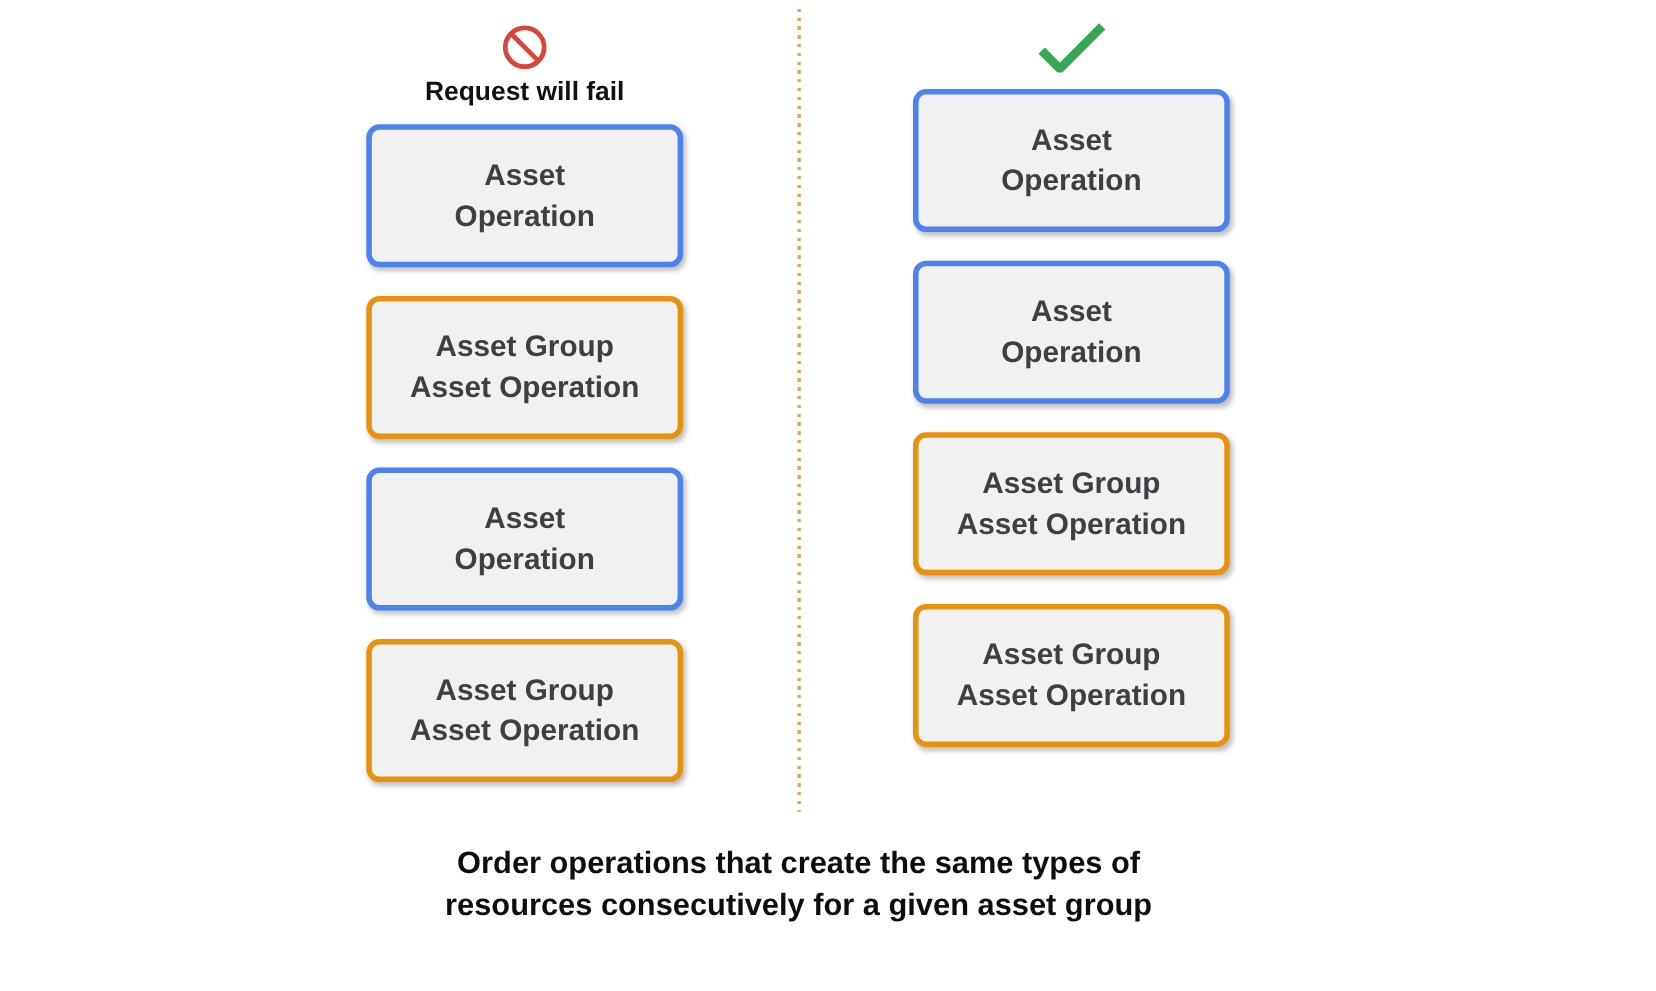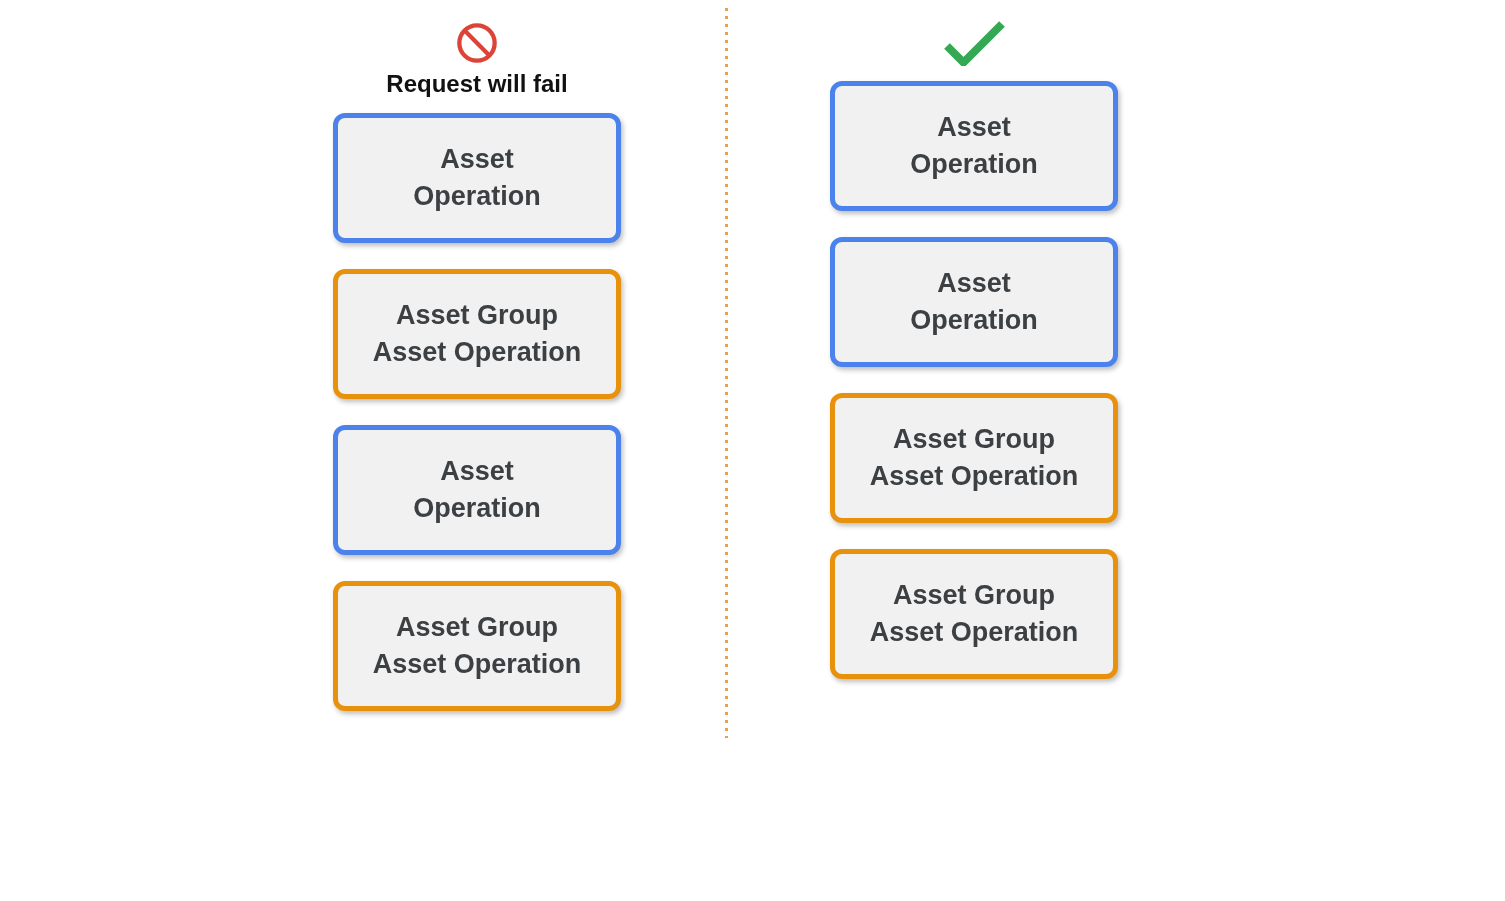--- a/index.html
+++ b/index.html
@@ -147,14 +147,16 @@
         <div class="box-label">Asset Group
 Asset Operation</div>
       </div>
       <div class="box" data-type="asset-group">
         <div class="box-label">Asset Group
 Asset Operation</div>
       </div>
     </div>
   </div>
 
+  <div class="caption">Order operations that create the same types of
+resources consecutively for a given asset group</div>
 
 </div>
 
 </body></html>

